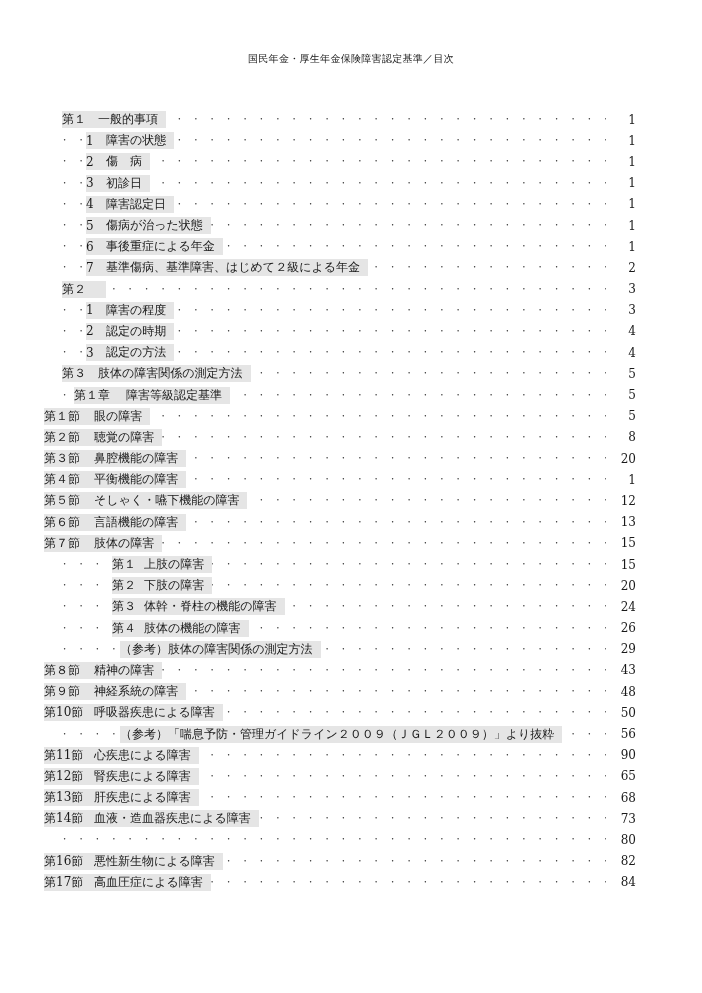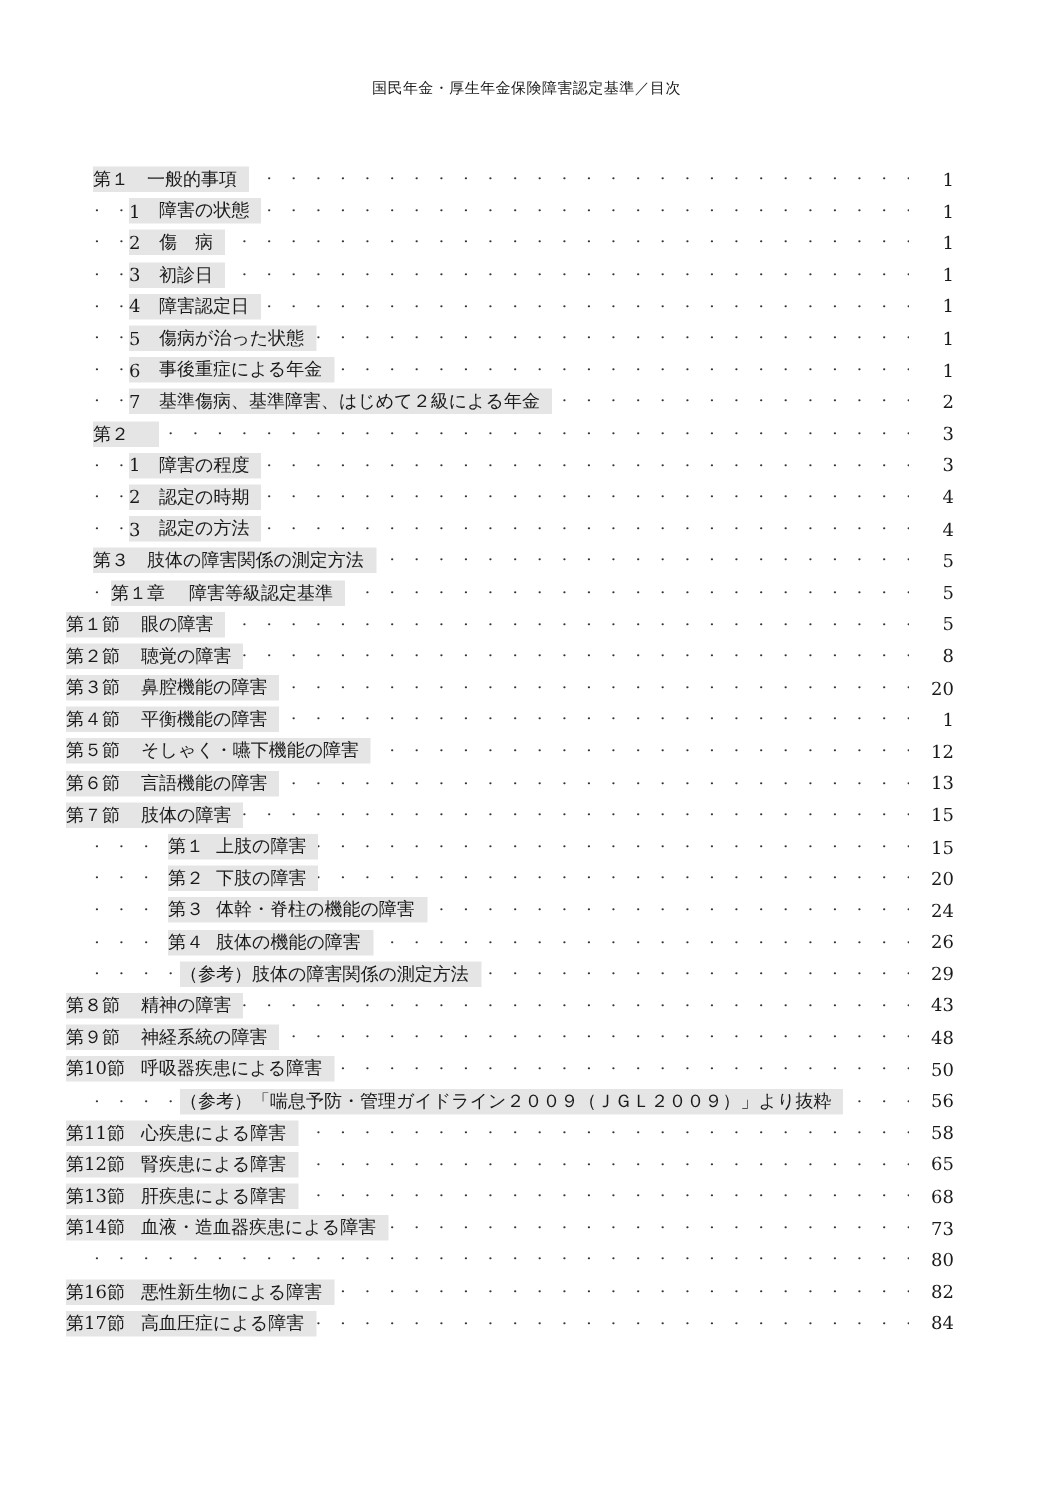--- a/index.html
+++ b/index.html
@@ -333,21 +333,21 @@
       </span>
       <span class="toc-dots">・・・・・・・・・・・・・・・・・・・・・・・・・・・・・・・・・・・・・・・・・・・・・・・・・・・・・・・・・・・・</span>
       <span class="toc-page">56</span>
     </div>
     <div class="toc-row lvl-sec">
       <span class="toc-label">
         <span class="toc-num">第11節</span>
         <span class="toc-text">心疾患による障害</span>
       </span>
       <span class="toc-dots">・・・・・・・・・・・・・・・・・・・・・・・・・・・・・・・・・・・・・・・・・・・・・・・・・・・・・・・・・・・・</span>
-      <span class="toc-page">58</span>
+      <span class="toc-page">90</span>
     </div>
     <div class="toc-row lvl-sec">
       <span class="toc-label">
         <span class="toc-num">第12節</span>
         <span class="toc-text">腎疾患による障害</span>
       </span>
       <span class="toc-dots">・・・・・・・・・・・・・・・・・・・・・・・・・・・・・・・・・・・・・・・・・・・・・・・・・・・・・・・・・・・・</span>
       <span class="toc-page">65</span>
     </div>
     <div class="toc-row lvl-sec">

